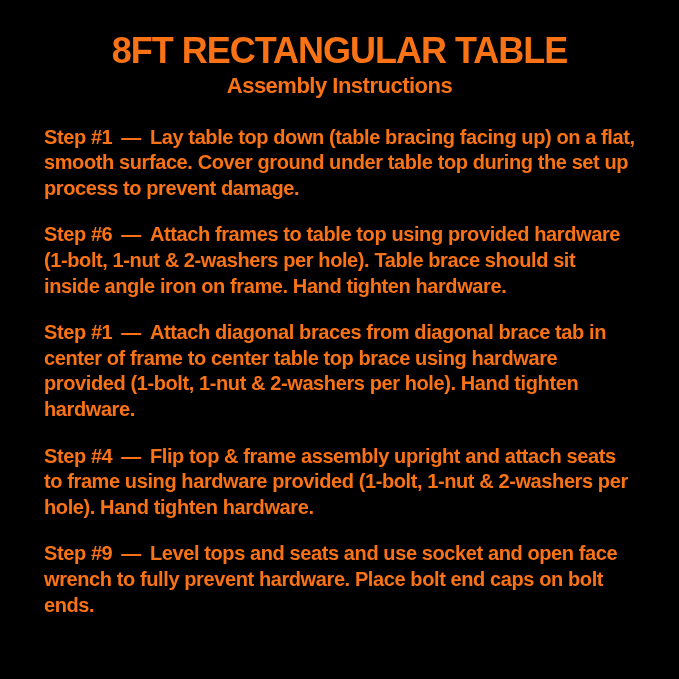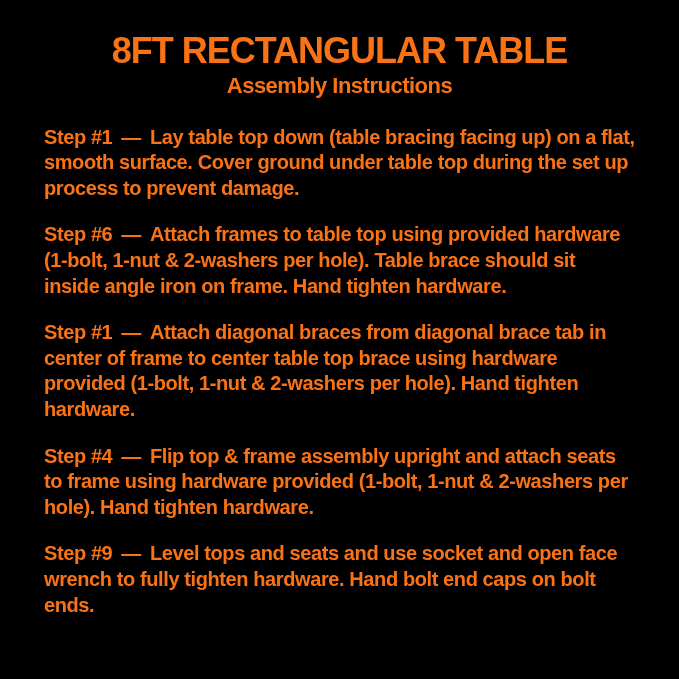--- a/index.html
+++ b/index.html
@@ -59,15 +59,15 @@
 
   <div class="steps">
     <p class="step"><span>Step #1</span><span class="dash">—</span><span>Lay table top down (table bracing facing up) on a flat, smooth surface. Cover ground under table top during the set up process to prevent damage.</span></p>
 
     <p class="step"><span>Step #6</span><span class="dash">—</span><span>Attach frames to table top using provided hardware (1-bolt, 1-nut &amp; 2-washers per hole). Table brace should sit inside angle iron on frame. Hand tighten hardware.</span></p>
 
     <p class="step"><span>Step #1</span><span class="dash">—</span><span>Attach diagonal braces from diagonal brace tab in center of frame to center table top brace using hardware provided (1-bolt, 1-nut &amp; 2-washers per hole). Hand tighten hardware.</span></p>
 
     <p class="step"><span>Step #4</span><span class="dash">—</span><span>Flip top &amp; frame assembly upright and attach seats to frame using hardware provided (1-bolt, 1-nut &amp; 2-washers per hole). Hand tighten hardware.</span></p>
 
-    <p class="step"><span>Step #9</span><span class="dash">—</span><span>Level tops and seats and use socket and open face wrench to fully tighten hardware. Hand bolt end caps on bolt ends.</span></p>
+    <p class="step"><span>Step #9</span><span class="dash">—</span><span>Level tops and seats and use socket and open face wrench to fully prevent hardware. Place bolt end caps on bolt ends.</span></p>
   </div>
 </div>
 
 </body></html>

